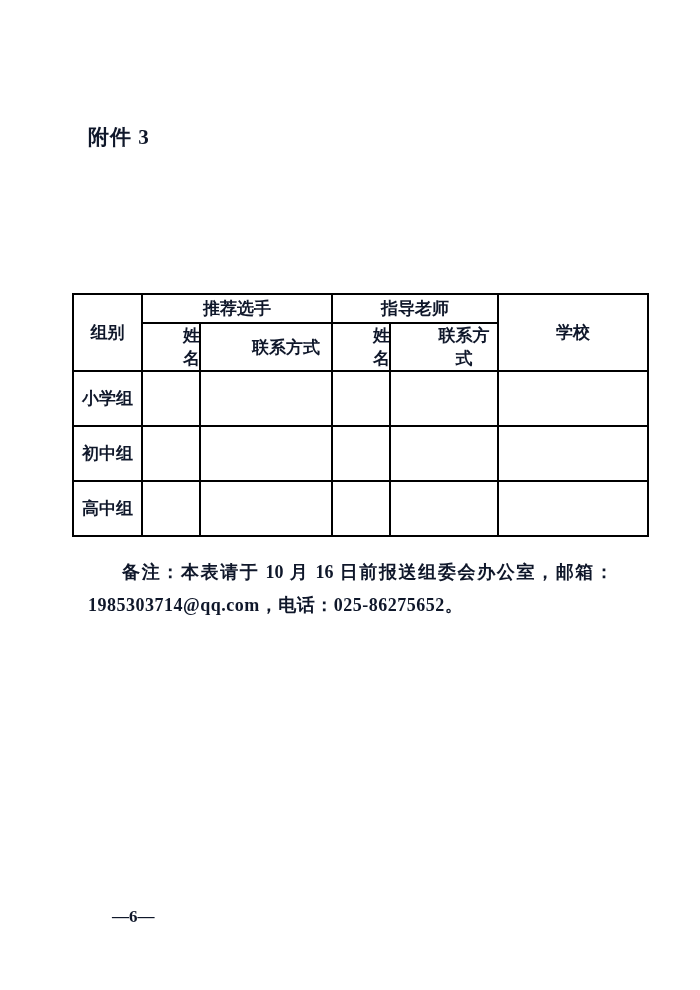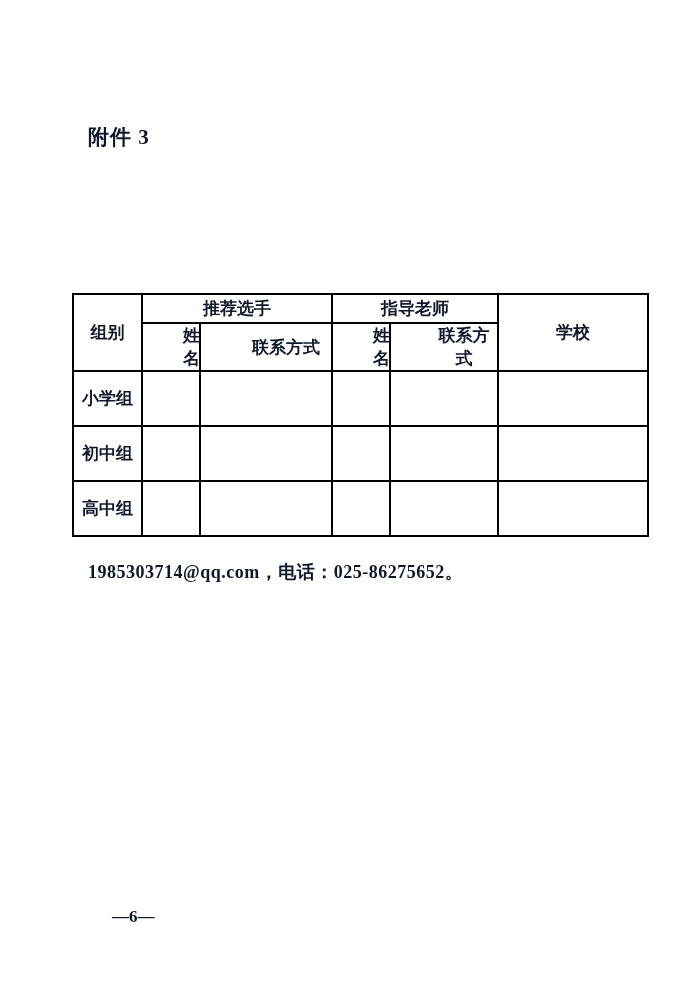--- a/index.html
+++ b/index.html
@@ -146,18 +146,19 @@
         <td></td>
         <td></td>
         <td></td>
         <td></td>
         <td></td>
       </tr>
     </tbody>
   </table>
 
   <p class="note">
+    <span class="note-line1">备注：本表请于 10 月 16 日前报送组委会办公室，邮箱：</span>
     <span class="note-line2">1985303714@qq.com，电话：025-86275652。</span>
   </p>
 
   <div class="page-number">—6—</div>
 
 </div>
 
 </body></html>

